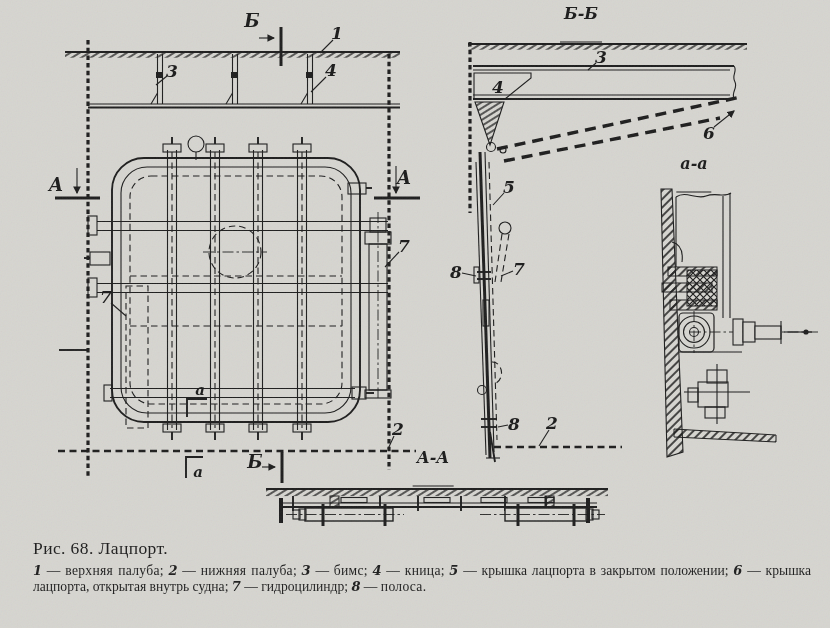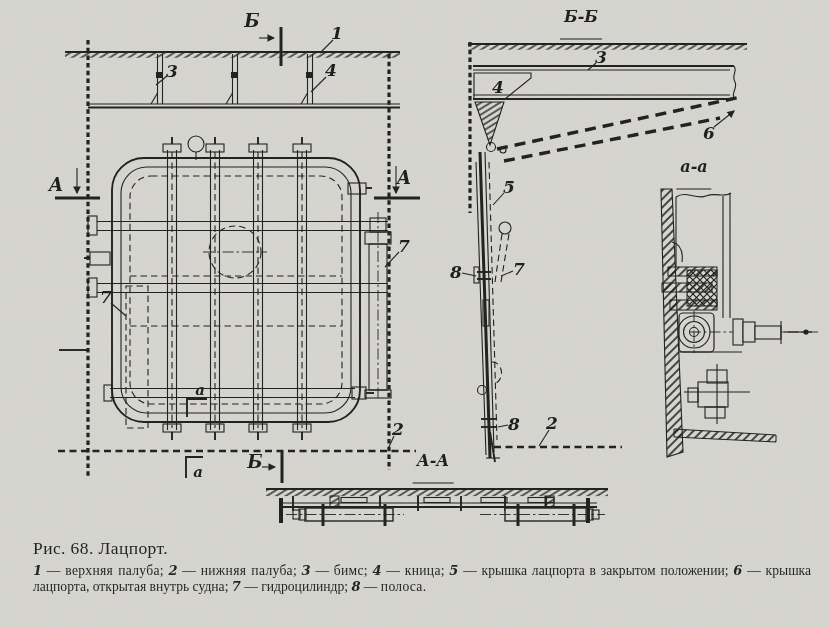--- a/index.html
+++ b/index.html
@@ -17,21 +17,21 @@
   .dshXL{stroke:#1d1d1d;stroke-width:3.4;fill:none;stroke-dasharray:11 7;}
   .cl{stroke:#1d1d1d;stroke-width:0.9;fill:none;stroke-dasharray:11 3 2.5 3;}
   .ld{stroke:#1d1d1d;stroke-width:1.1;fill:none;}
   
   #labels{position:absolute;left:0;top:0;width:830px;height:535px;pointer-events:none;}
   .dlabel{position:absolute;transform:translate(-50%,-50%);
           font-family:"DejaVu Serif",serif;font-style:italic;font-weight:700;
           font-size:17px;color:#1a1a1a;white-space:nowrap;line-height:1;}
   .dlabel.letter{font-size:18px;}
   .dlabel.letter-sm{font-size:15px;}
-  .dlabel.sec{font-size:16px;border-bottom:1.6px solid #1a1a1a;padding:0 4px 14px 4px;}
+  .dlabel.sec{font-size:16px;border-bottom:1.6px solid #1a1a1a;padding:0 4px 20px 4px;}
   
   #caption{position:absolute;left:33px;top:538px;font-size:17.5px;letter-spacing:.4px;
            font-family:"Liberation Serif",serif;}
   #legend{position:absolute;left:33px;top:563px;width:778px;font-size:13.6px;
           line-height:15.6px;text-align:justify;font-family:"Liberation Serif",serif;}
   .lnum{font-style:italic;font-weight:700;font-family:"DejaVu Serif",serif;font-size:13px;}
   .lbold{font-weight:400;letter-spacing:.3px;}
   #noise{position:absolute;left:0;top:0;width:830px;height:628px;opacity:.07;pointer-events:none;}
 </style>
 </head>

